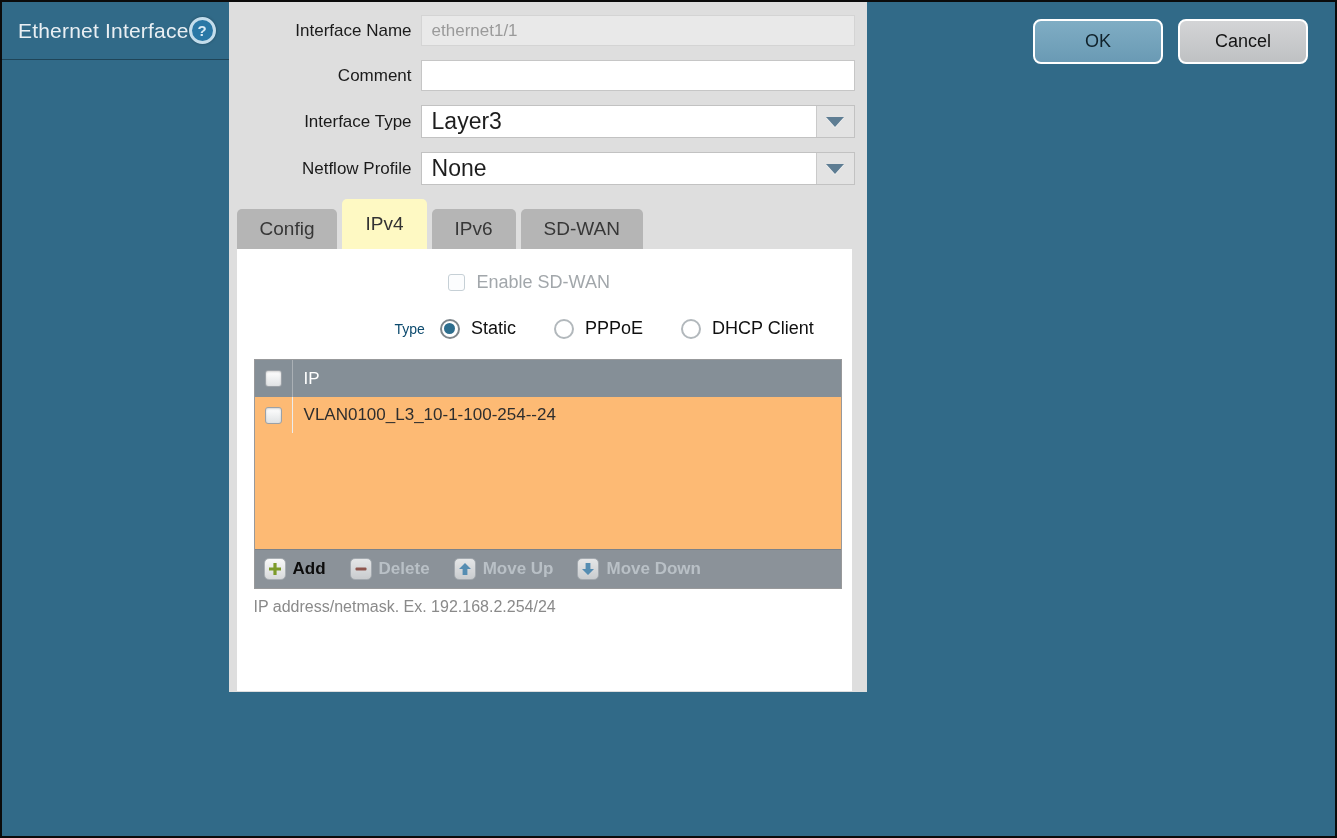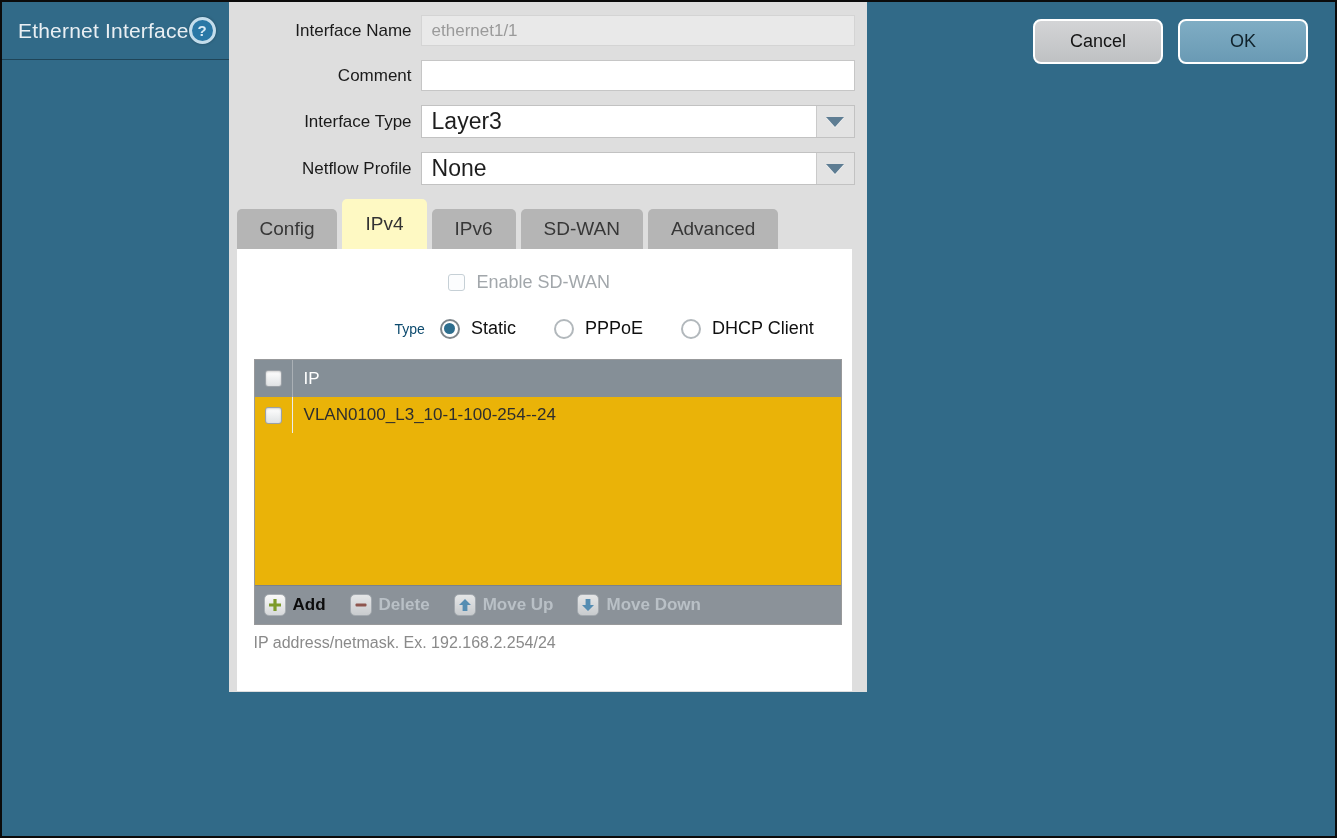--- a/index.html
+++ b/index.html
@@ -88,21 +88,21 @@
   .radio.selected{ border-color:#7e868b; }
   .radio.selected::after{ content:""; width:11px; height:11px; border-radius:50%; background:#2e6e8e; }
   .radio-label{ margin-left:11px; font-size:18px; color:#101010; }
 
   
   .ip-table{ margin:20px 10px 0 17px; border:1px solid #98999b; }
   .t-header{ height:37px; background:#858f97; display:flex; align-items:stretch; }
   .th-cb{ width:38px; flex:none; display:flex; align-items:center; justify-content:center;
           border-right:1px solid #aab0b5; }
   .th-label{ display:flex; align-items:center; padding-left:11px; color:#fff; font-size:17px; }
-  .t-rows{ height:188px; background:#eab308; overflow:hidden; }
+  .t-rows{ height:152px; background:#fdba74; overflow:hidden; }
   .t-row{ height:36px; display:flex; align-items:center; cursor:pointer; }
   .td-cb{ width:38px; flex:none; display:flex; align-items:center; justify-content:center;
           border-right:1px solid #ececec; align-self:stretch; }
   .td-text{ padding-left:11px; font-size:17px; color:#2e2e2e; }
 
   .t-toolbar{
     height:39px; background:#8b9299; border-top:1px solid #7b828a;
     display:flex; align-items:center; gap:24px; padding-left:9px;
   }
   .tbtn{ display:flex; align-items:center; gap:7px; cursor:pointer; }
@@ -177,21 +177,20 @@
           </span>
         </span>
       </span>
     </div>
 
     <div class="tabs">
       <span class="tab">Config</span>
       <span class="tab active">IPv4</span>
       <span class="tab">IPv6</span>
       <span class="tab">SD-WAN</span>
-      <span class="tab">Advanced</span>
     </div>
 
     <div class="panel">
 
       <div class="sdwan-row">
         <span class="checkbox disabled"></span>
         <span class="sdwan-label">Enable SD-WAN</span>
       </div>
 
       <div class="type-row">
@@ -261,17 +260,17 @@
             <span class="tblabel">Move Down</span>
           </span>
         </div>
       </div>
 
       <div class="hint">IP address/netmask. Ex. 192.168.2.254/24</div>
     </div>
   </div>
 
   <div class="footer">
+    <button class="btn btn-ok">OK</button>
     <button class="btn btn-cancel">Cancel</button>
-    <button class="btn btn-ok">OK</button>
   </div>
 
 </div>
 
 </body></html>

